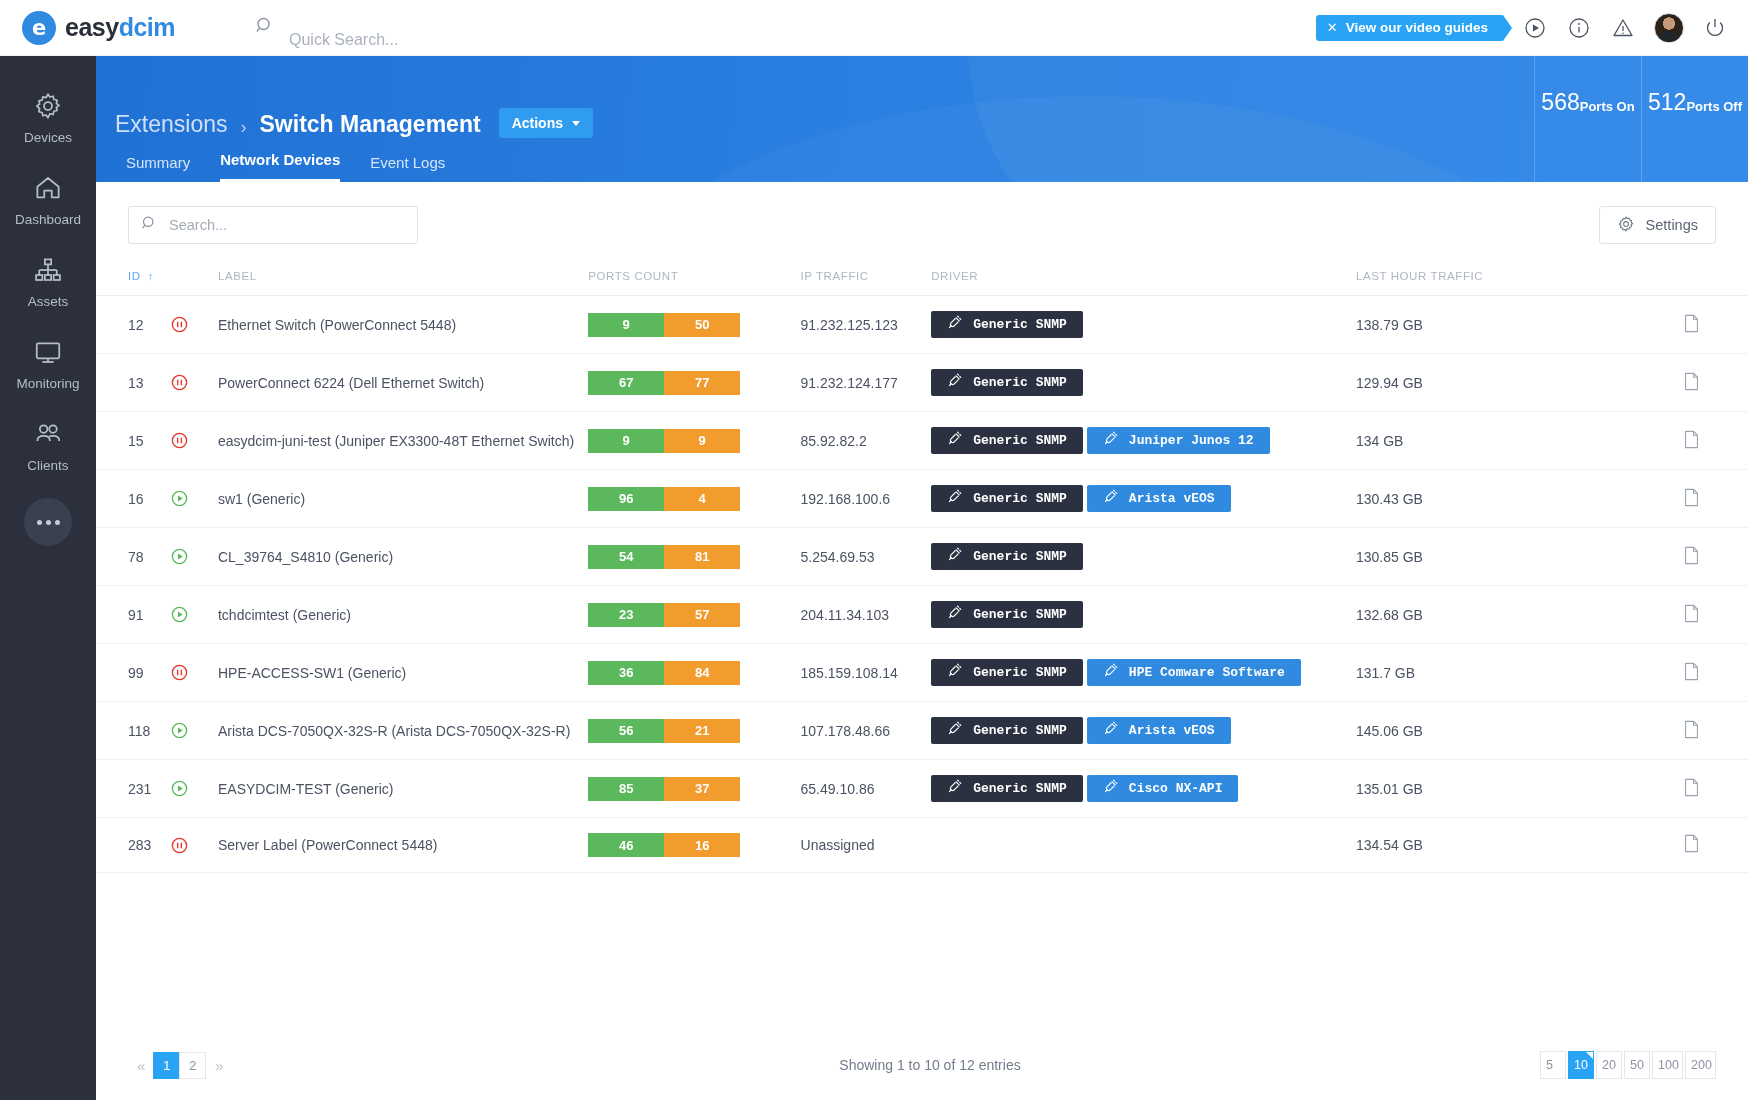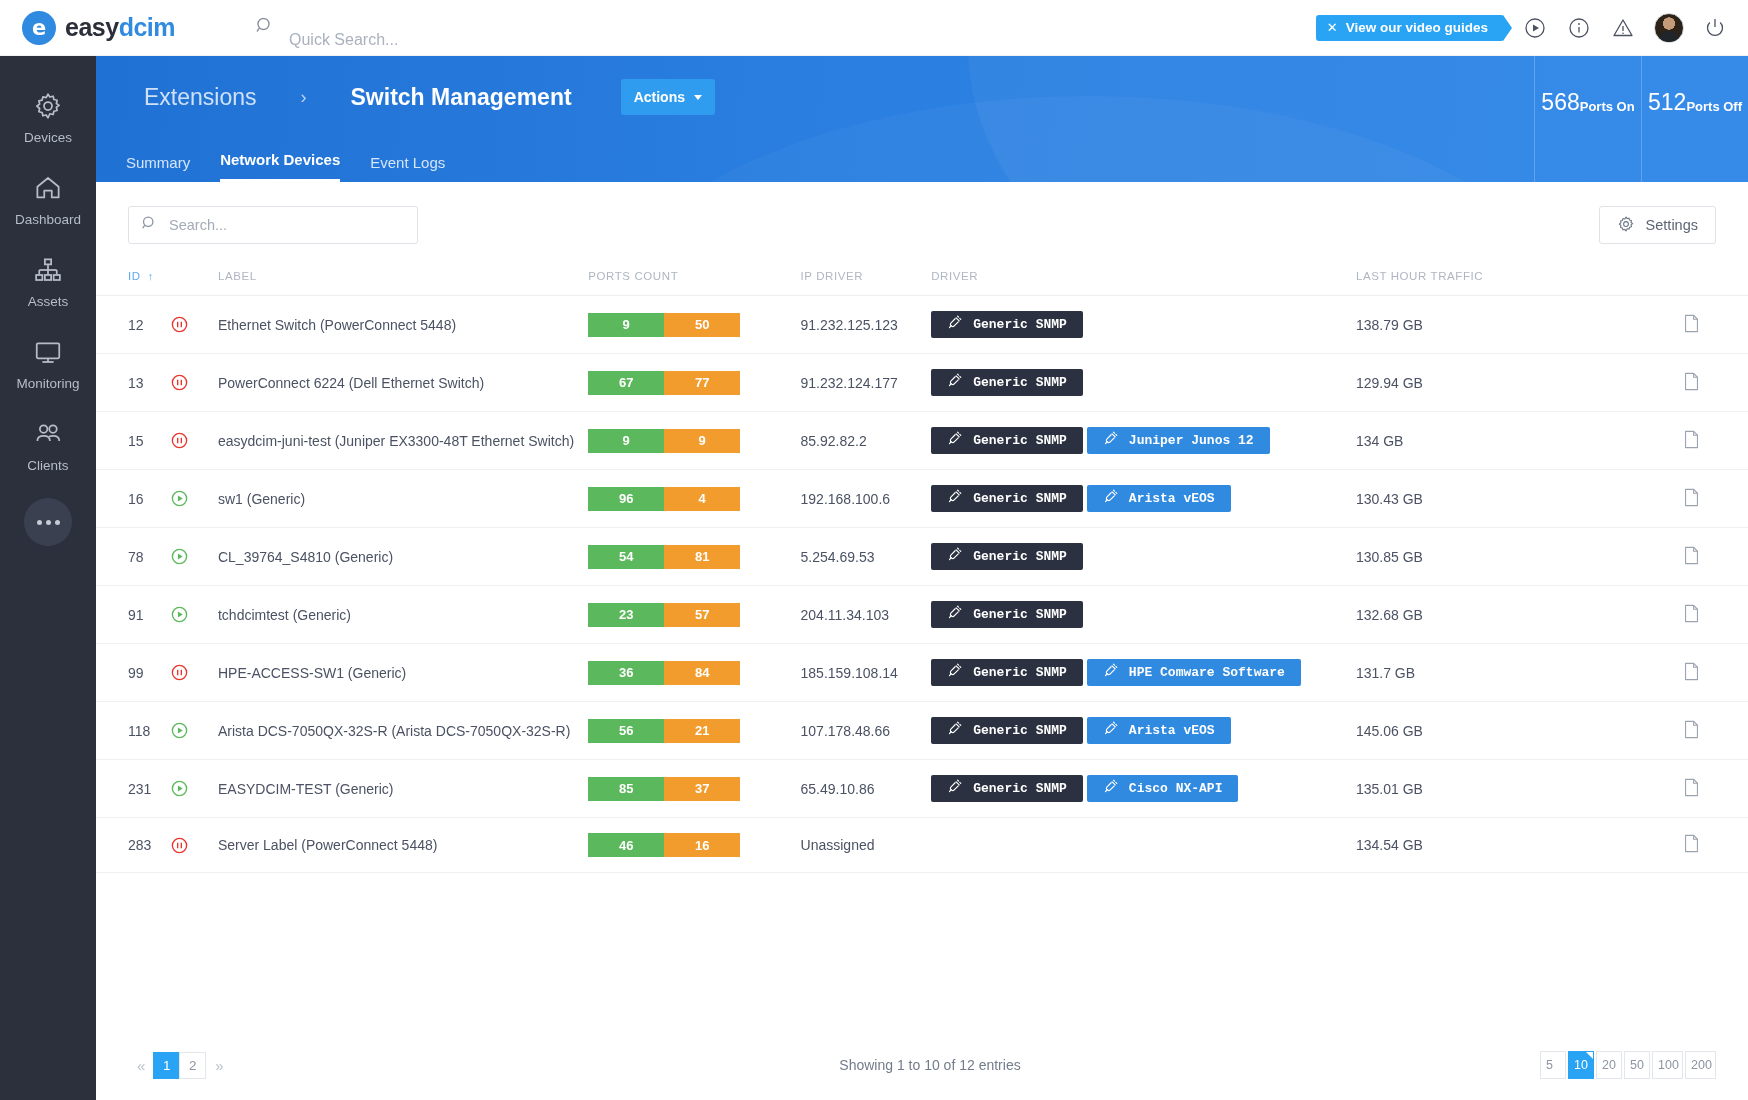--- a/index.html
+++ b/index.html
@@ -96,27 +96,27 @@
   .ph-curve {
     position: absolute; right: -120px; top: -330px;
     width: 900px; height: 640px; border-radius: 50%;
     background: rgba(255,255,255,0.045);
   }
   .ph-curve2 {
     position: absolute; right: 160px; top: 40px;
     width: 1000px; height: 500px; border-radius: 50%;
     background: rgba(255,255,255,0.035);
   }
-  .ph-top { position: relative; display: flex; align-items: center; height: 82px; padding-left: 48px; gap: 31px; }
+  .ph-top { position: relative; display: flex; align-items: flex-end; height: 82px; padding-left: 19px; }
   .crumb-parent { color: #cfe1f8; font-size: 23px; }
   .crumb-sep { color: #bcd6f5; font-size: 18px; margin: 0 13px; }
   .crumb-current { color: #ffffff; font-size: 23px; font-weight: bold; }
   .actions-btn {
     margin-left: 18px; background: #2f9cf0; color: #fff;
-    border: none; border-radius: 3px; height: 36px;
+    border: none; border-radius: 3px; height: 30px;
     padding: 0 13px; font-size: 14px; font-weight: bold;
     display: flex; align-items: center; gap: 9px;
     font-family: "Liberation Sans", sans-serif; cursor: pointer;
   }
   .caret-down { width: 0; height: 0; border-left: 4px solid transparent; border-right: 4px solid transparent; border-top: 5px solid #fff; }
 
   .ph-tabs { position: relative; display: flex; padding-left: 30px; gap: 30px; height: 44px; align-items: flex-end; }
   .ph-tab { color: #d5e5fa; font-size: 15px; padding-bottom: 11px; cursor: pointer; }
   .ph-tab.active { color: #ffffff; font-weight: bold; border-bottom: 3px solid #ffffff; }
 
@@ -396,21 +396,21 @@
 
   <table class="grid">
     <thead>
       <tr>
         <th class="c-id sorted">
           <span>ID</span><span class="sort-arrow">↑</span>
         </th>
         <th class="c-stat"></th>
         <th class="c-label">LABEL</th>
         <th class="c-ports">PORTS COUNT</th>
-        <th class="c-ip">IP DRIVER</th>
+        <th class="c-ip">IP TRAFFIC</th>
         <th class="c-drv">DRIVER</th>
         <th class="c-traf">LAST HOUR TRAFFIC</th>
         <th class="c-act"></th>
       </tr>
     </thead>
     <tbody id="tbody">
         <tr>
           <td class="c-id">12</td>
           <td class="c-stat"><span><svg class="status-ico" viewBox="0 0 24 24" fill="none" stroke="#e8352e" stroke-width="1.7">
                 <circle cx="12" cy="12" r="9"></circle>

